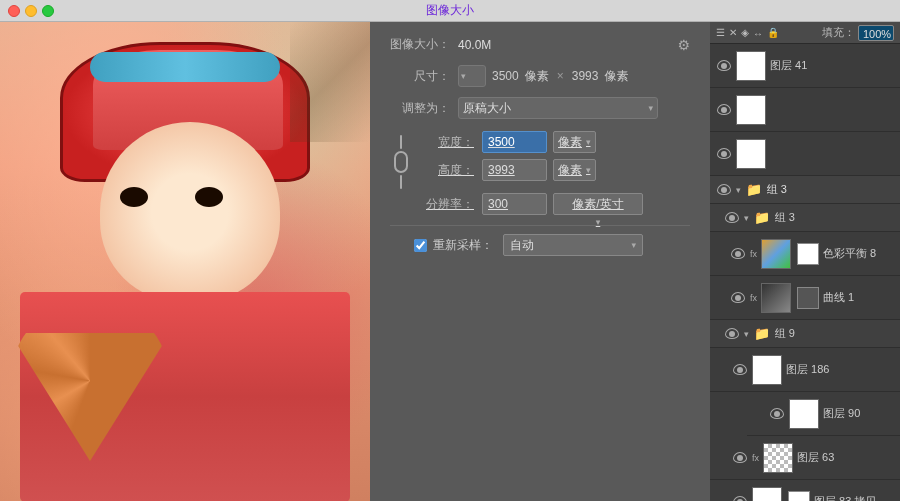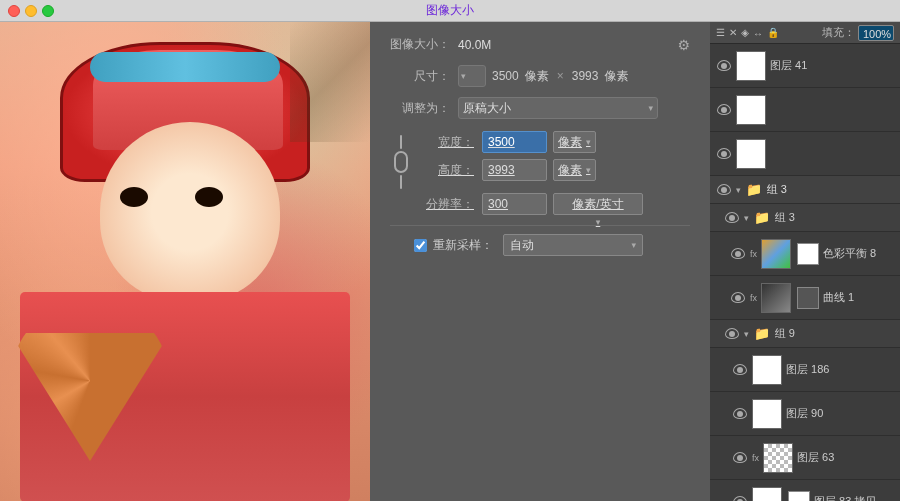--- a/index.html
+++ b/index.html
@@ -634,21 +634,21 @@
       </div>
 
       <div class="layer-item" style="padding-left:22px;">
         <div class="layer-vis">
             <div class="eye-btn"></div>
           </div>
         <div class="layer-thumb white"></div>
         <span class="layer-name">图层 186</span>
       </div>
 
-      <div class="layer-item" style="padding-left:22px;">
+      <div class="layer-item" style="padding-left:22px;margin-left:37px;">
         <div class="layer-vis">
             <div class="eye-btn"></div>
           </div>
         <div class="layer-thumb white"></div>
         <span class="layer-name">图层 90</span>
       </div>
 
       <div class="layer-item" style="padding-left:22px;">
         <div class="layer-vis">
             <div class="eye-btn"></div>

